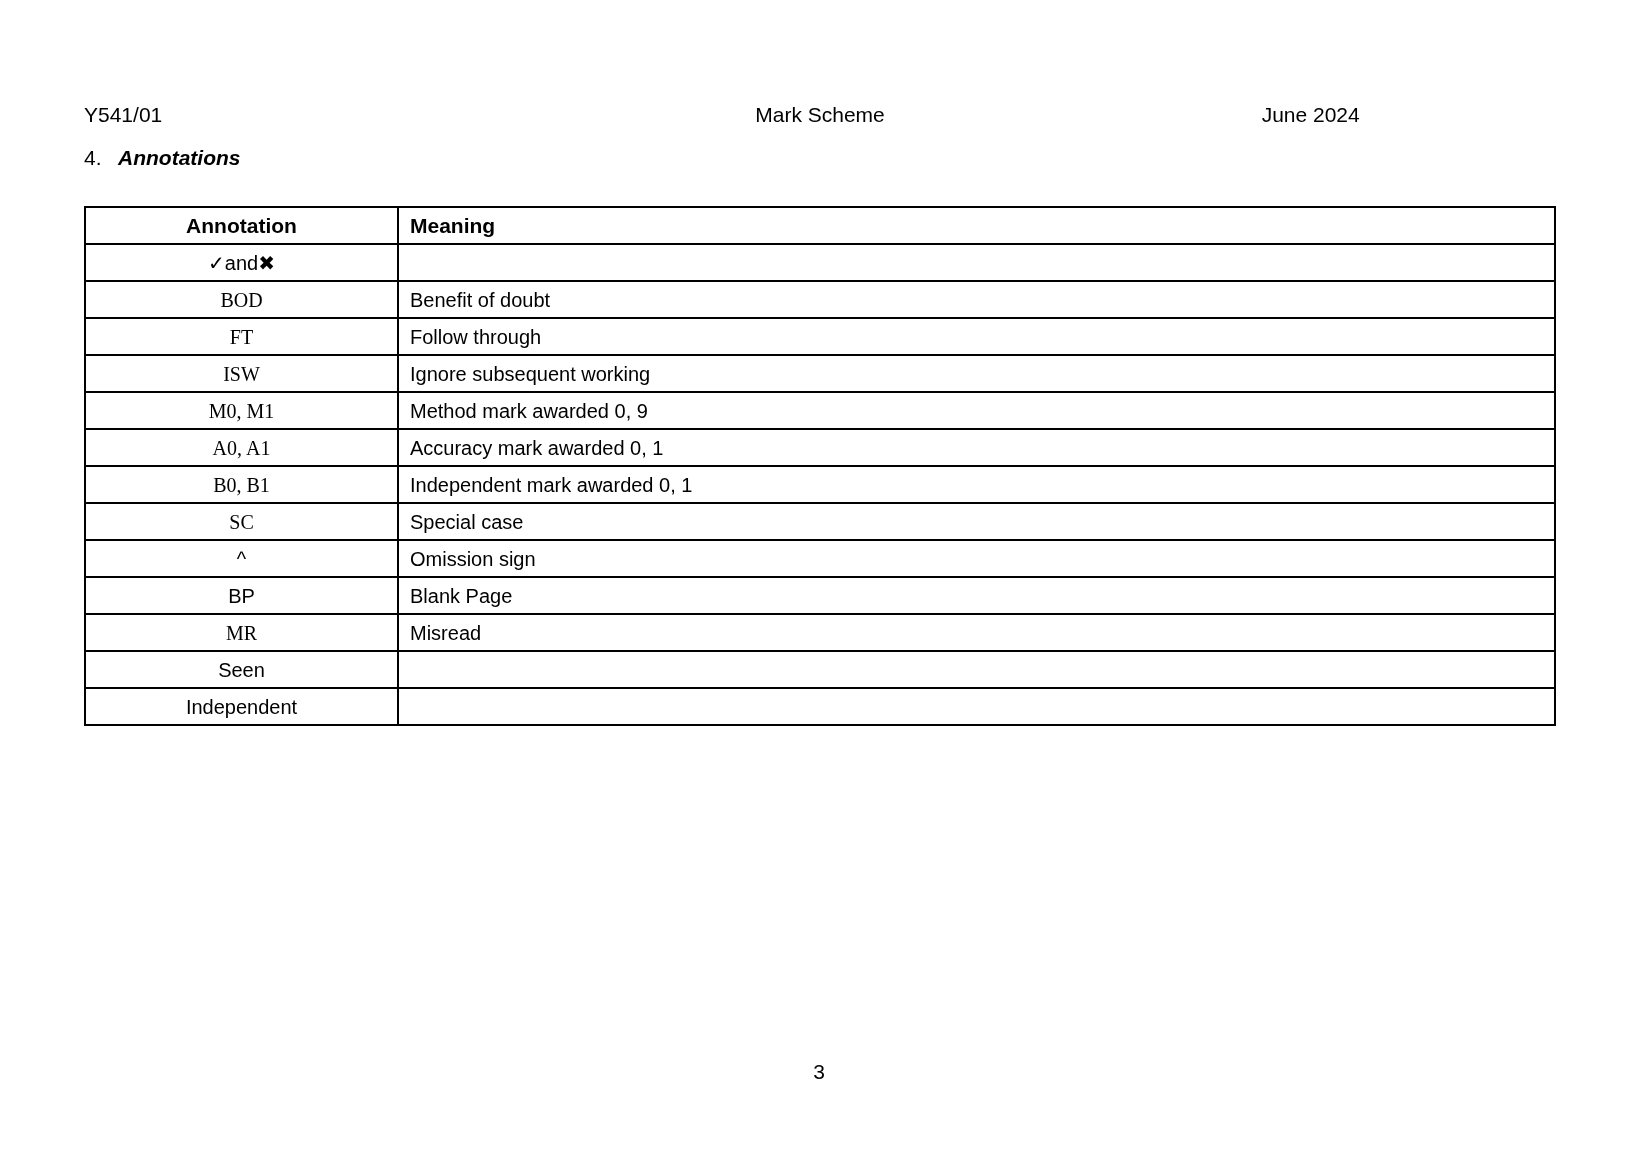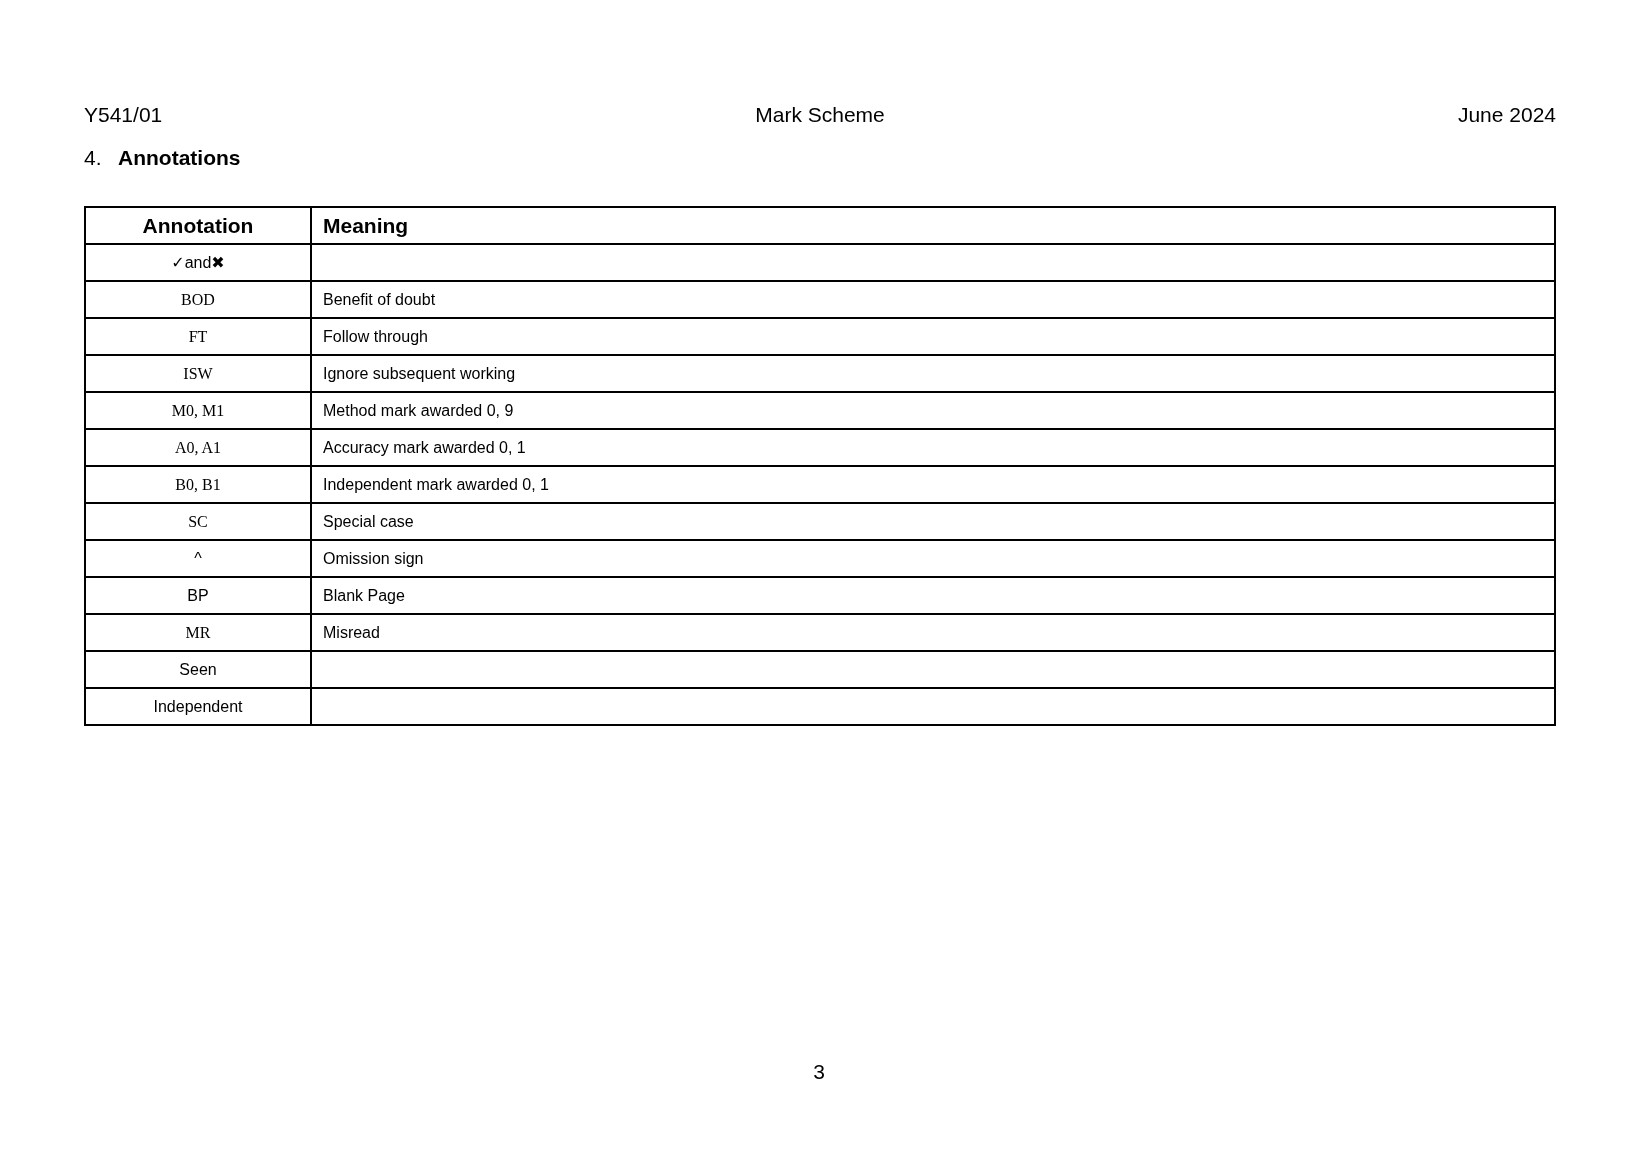--- a/index.html
+++ b/index.html
@@ -23,51 +23,51 @@
     left: 84px;
     width: 1472px;
     display: flex;
     justify-content: space-between;
     align-items: baseline;
     font-size: 21px;
     line-height: 21px;
   }
   .doc-header .h-left  { flex: 1; text-align: left; }
   .doc-header .h-center{ flex: 1; text-align: center; margin-top: 36px; }
-  .doc-header .h-right { flex: 1; text-align: right; }
+  .doc-header .h-right { flex: 1; text-align: center; }
   .section-heading {
     position: absolute;
     top: 147px;
     left: 84px;
     font-size: 21px;
     line-height: 22px;
     display: flex;
   }
   .section-heading .sec-num { width: 34px; }
-  .section-heading .sec-title { font-weight: bold; }
+  .section-heading .sec-title { font-weight: bold; font-style: italic; }
   table.annotations {
     position: absolute;
     top: 206px;
     left: 84px;
     width: 1472px;
     border-collapse: collapse;
     table-layout: fixed;
   }
   table.annotations th,
   table.annotations td {
     border: 2px solid #000000;
     height: 37px;
     vertical-align: middle;
-    font-size: 16px;
+    font-size: 20px;
     line-height: 22px;
     overflow: hidden;
     white-space: nowrap;
   }
   table.annotations .col-annotation {
-    width: 226px;
+    width: 313px;
     text-align: center;
   }
   table.annotations .col-meaning {
     text-align: left;
     padding-left: 11px;
   }
   table.annotations th {
     font-size: 21px;
     font-weight: bold;
   }

